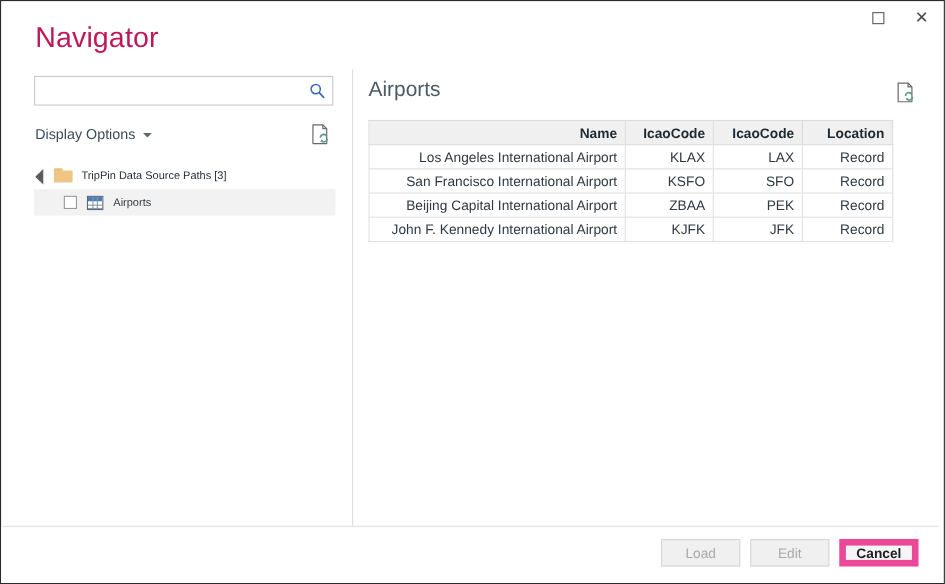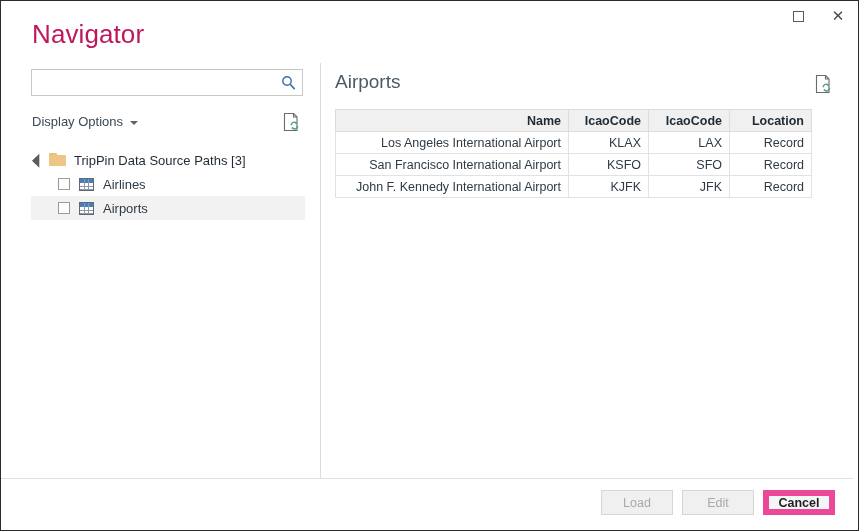--- a/index.html
+++ b/index.html
@@ -238,21 +238,21 @@
   .table-icon .h1, .table-icon .h2 {
     position: absolute;
     left: 0; right: 0;
     height: 1px;
     background: #8b98a6;
   }
   .table-icon .h1 { top: 7px; }
   .table-icon .h2 { top: 10px; }
 
   .tree-label {
-    font-size: 13px;
+    font-size: 10px;
     color: #2f3a44;
     white-space: nowrap;
   }
   .tree-label.root { color: #1f2a33; }
 
   
   #divider {
     position: absolute;
     left: 319px;
     top: 62px;
@@ -411,31 +411,20 @@
         <span class="expander">
           <span class="tri-open"></span>
         </span>
         <span class="folder-icon">
           <span class="tab"></span>
             <span class="body"></span>
         </span>
         <span class="tree-label root">TripPin Data Source Paths [3]</span>
       </div>
 
-      <div class="tree-row child">
-        <span class="node-checkbox"></span>
-        <span class="table-icon">
-          <span class="hdr"></span>
-            <span class="v1"></span>
-            <span class="v2"></span>
-            <span class="h1"></span>
-            <span class="h2"></span>
-        </span>
-        <span class="tree-label">Airlines</span>
-      </div>
 
       <div class="tree-row child selected">
         <span class="node-checkbox"></span>
         <span class="table-icon">
           <span class="hdr"></span>
             <span class="v1"></span>
             <span class="v2"></span>
             <span class="h1"></span>
             <span class="h2"></span>
         </span>
@@ -485,20 +474,26 @@
           <td>LAX</td>
           <td>Record</td>
         </tr>
         <tr>
           <td>San Francisco International Airport</td>
           <td>KSFO</td>
           <td>SFO</td>
           <td>Record</td>
         </tr>
         <tr>
+          <td>Beijing Capital International Airport</td>
+          <td>ZBAA</td>
+          <td>PEK</td>
+          <td>Record</td>
+        </tr>
+        <tr>
           <td>John F. Kennedy International Airport</td>
           <td>KJFK</td>
           <td>JFK</td>
           <td>Record</td>
         </tr>
       </tbody>
     </table>
   </div>
 
   <div id="footer">

